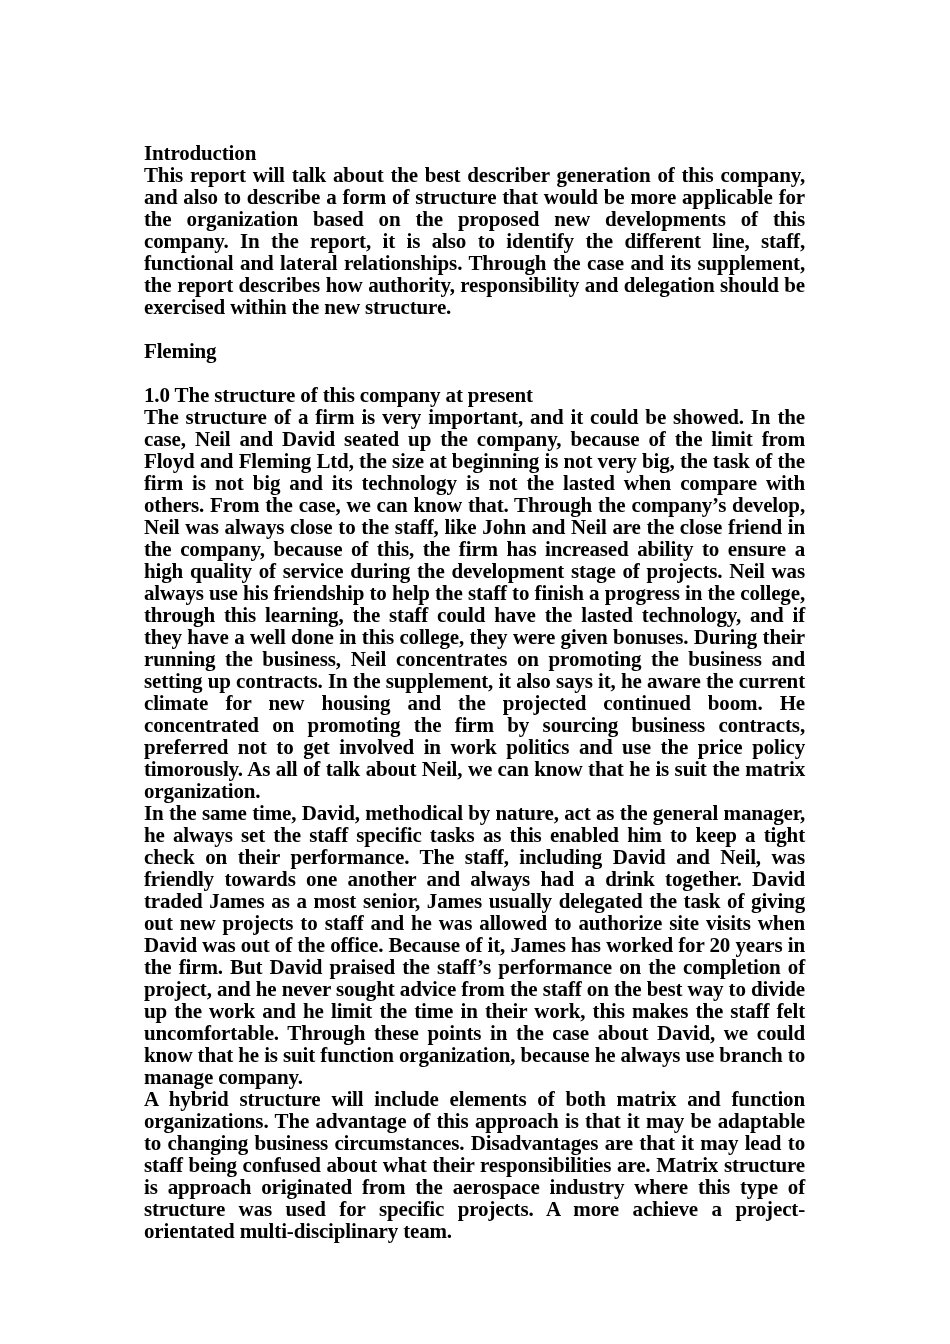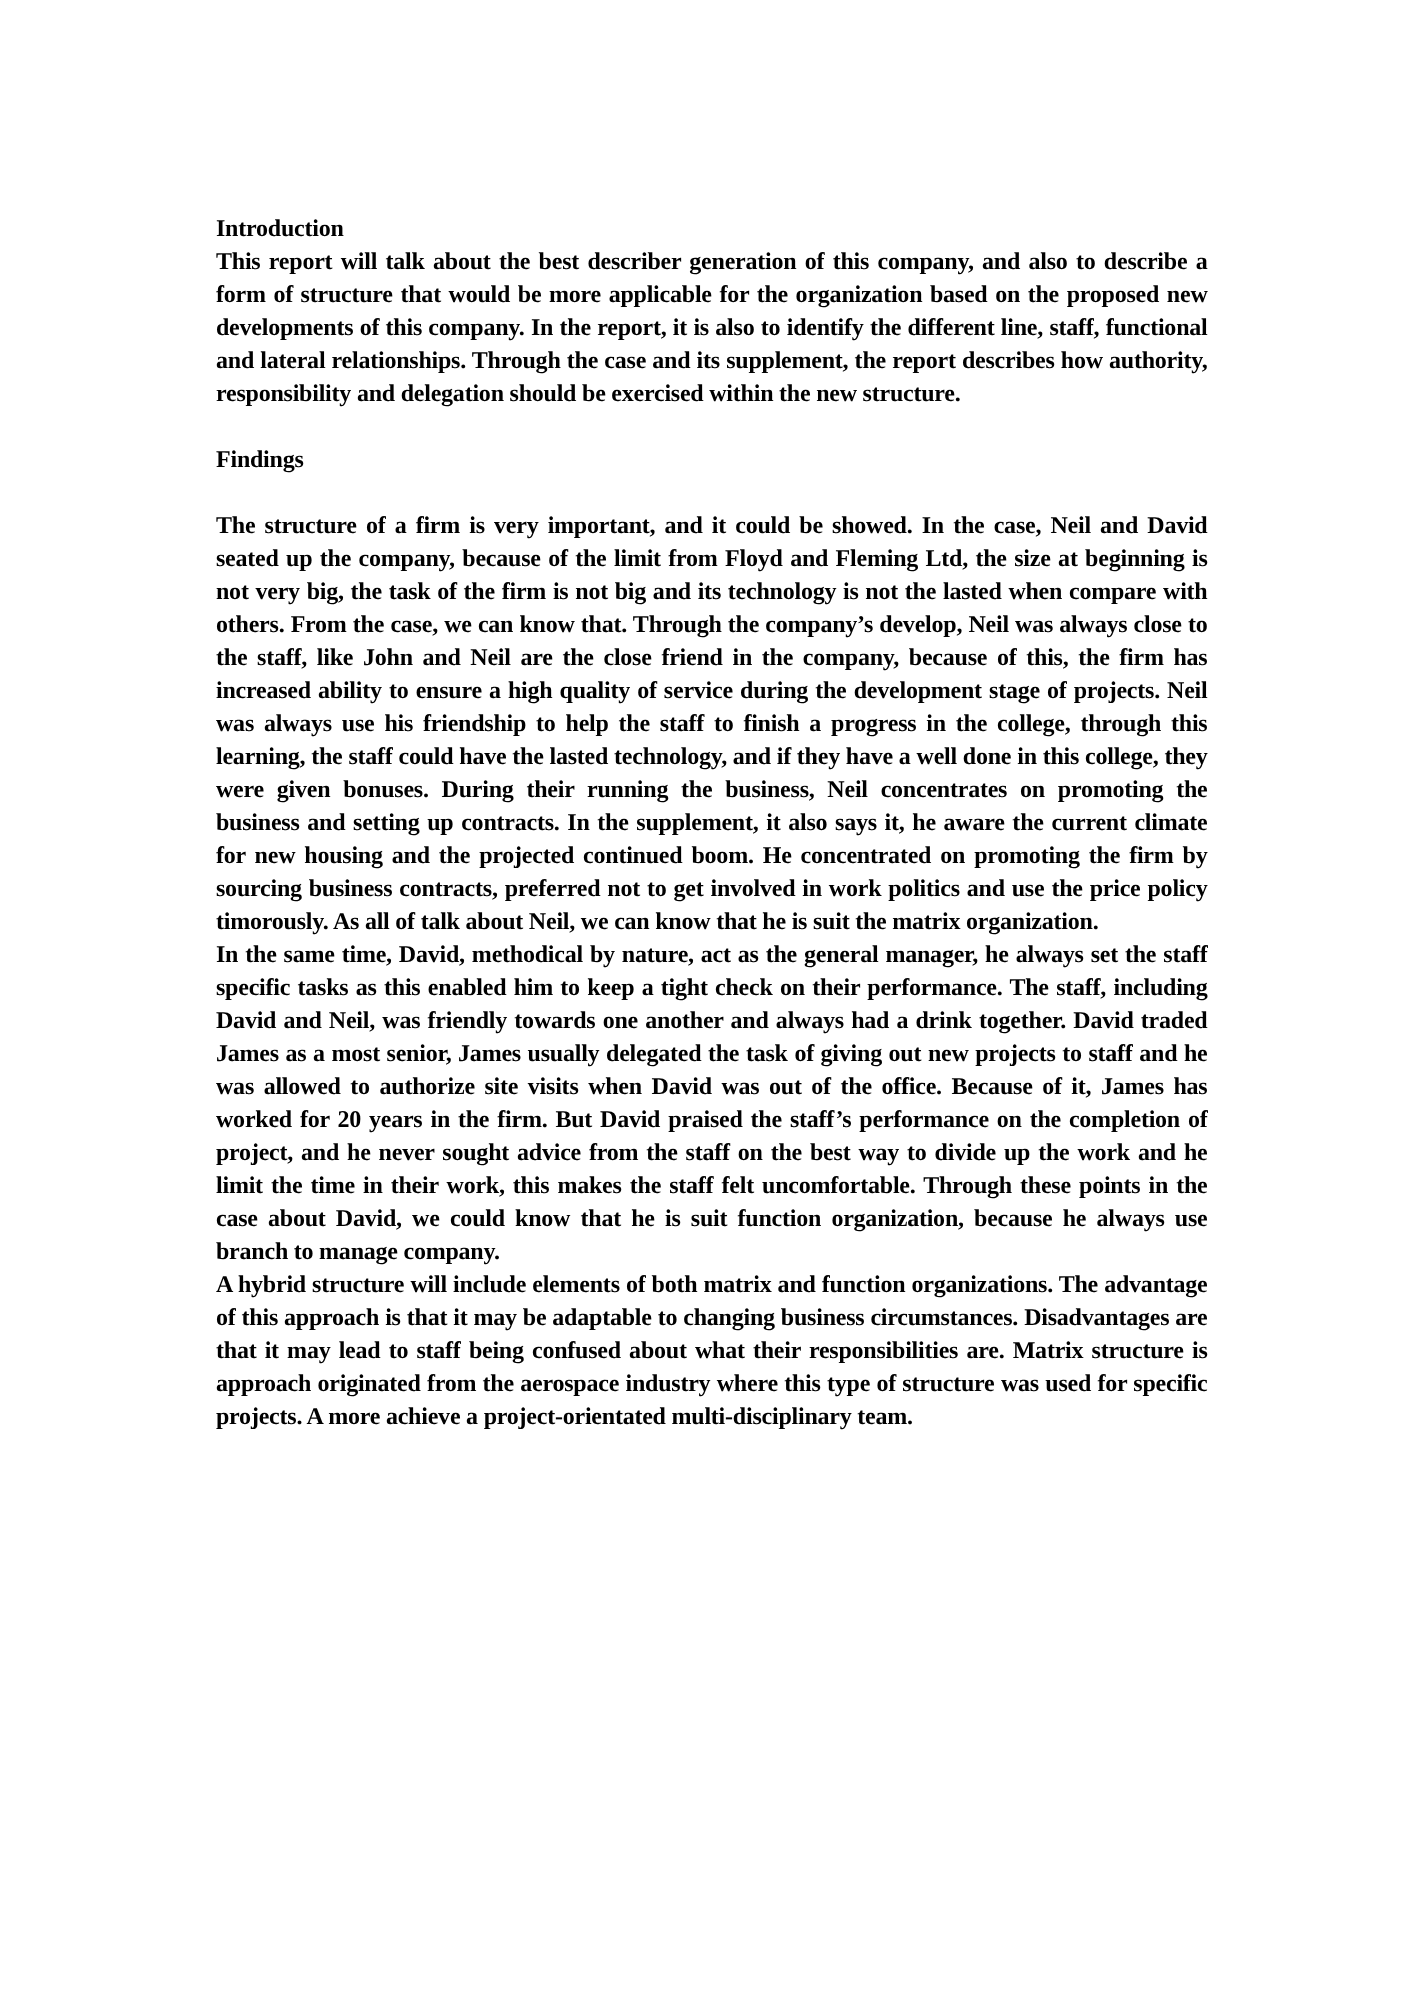--- a/index.html
+++ b/index.html
@@ -14,21 +14,21 @@
       overflow: hidden;
     }
     .page {
       position: absolute;
       left: 144px;
       top: 142px;
       width: 661px;
       color: #000000;
       font-family: "Liberation Serif", "DejaVu Serif", serif;
       font-weight: bold;
-      font-size: 16px;
+      font-size: 21px;
       line-height: 22px;
       letter-spacing: -0.15px;
     }
     .heading {
       margin: 0;
       text-align: left;
       font-weight: bold;
     }
     .para {
       margin: 0;
@@ -41,20 +41,21 @@
   </style>
 </head>
 <body>
 
 <div class="page">
   <p class="heading">Introduction</p>
   <p class="para">This report will talk about the best describer generation of this company, and also to describe a form of structure that would be more applicable for the organization based on the proposed new developments of this company. In the report, it is also to identify the different line, staff, functional and lateral relationships. Through the case and its supplement, the report describes how authority, responsibility and delegation should be exercised within the new structure.</p>
 
   <div class="blank"></div>
 
-  <p class="heading">Findings</p>
+  <p class="heading">Fleming</p>
 
   <div class="blank"></div>
 
+  <p class="heading">1.0 The structure of this company at present</p>
   <p class="para">The structure of a firm is very important, and it could be showed. In the case, Neil and David seated up the company, because of the limit from Floyd and Fleming Ltd, the size at beginning is not very big, the task of the firm is not big and its technology is not the lasted when compare with others. From the case, we can know that. Through the company’s develop, Neil was always close to the staff, like John and Neil are the close friend in the company, because of this, the firm has increased ability to ensure a high quality of service during the development stage of projects. Neil was always use his friendship to help the staff to finish a progress in the college, through this learning, the staff could have the lasted technology, and if they have a well done in this college, they were given bonuses. During their running the business, Neil concentrates on promoting the business and setting up contracts. In the supplement, it also says it, he aware the current climate for new housing and the projected continued boom. He concentrated on promoting the firm by sourcing business contracts, preferred not to get involved in work politics and use the price policy timorously. As all of talk about Neil, we can know that he is suit the matrix organization.</p>
   <p class="para">In the same time, David, methodical by nature, act as the general manager, he always set the staff specific tasks as this enabled him to keep a tight check on their performance. The staff, including David and Neil, was friendly towards one another and always had a drink together. David traded James as a most senior, James usually delegated the task of giving out new projects to staff and he was allowed to authorize site visits when David was out of the office. Because of it, James has worked for 20 years in the firm. But David praised the staff’s performance on the completion of project, and he never sought advice from the staff on the best way to divide up the work and he limit the time in their work, this makes the staff felt uncomfortable. Through these points in the case about David, we could know that he is suit function organization, because he always use branch to manage company.</p>
   <p class="para">A hybrid structure will include elements of both matrix and function organizations. The advantage of this approach is that it may be adaptable to changing business circumstances. Disadvantages are that it may lead to staff being confused about what their responsibilities are. Matrix structure is approach originated from the aerospace industry where this type of structure was used for specific projects. A more achieve a project-orientated multi-disciplinary team.</p>
 </div>
 
 </body></html>

